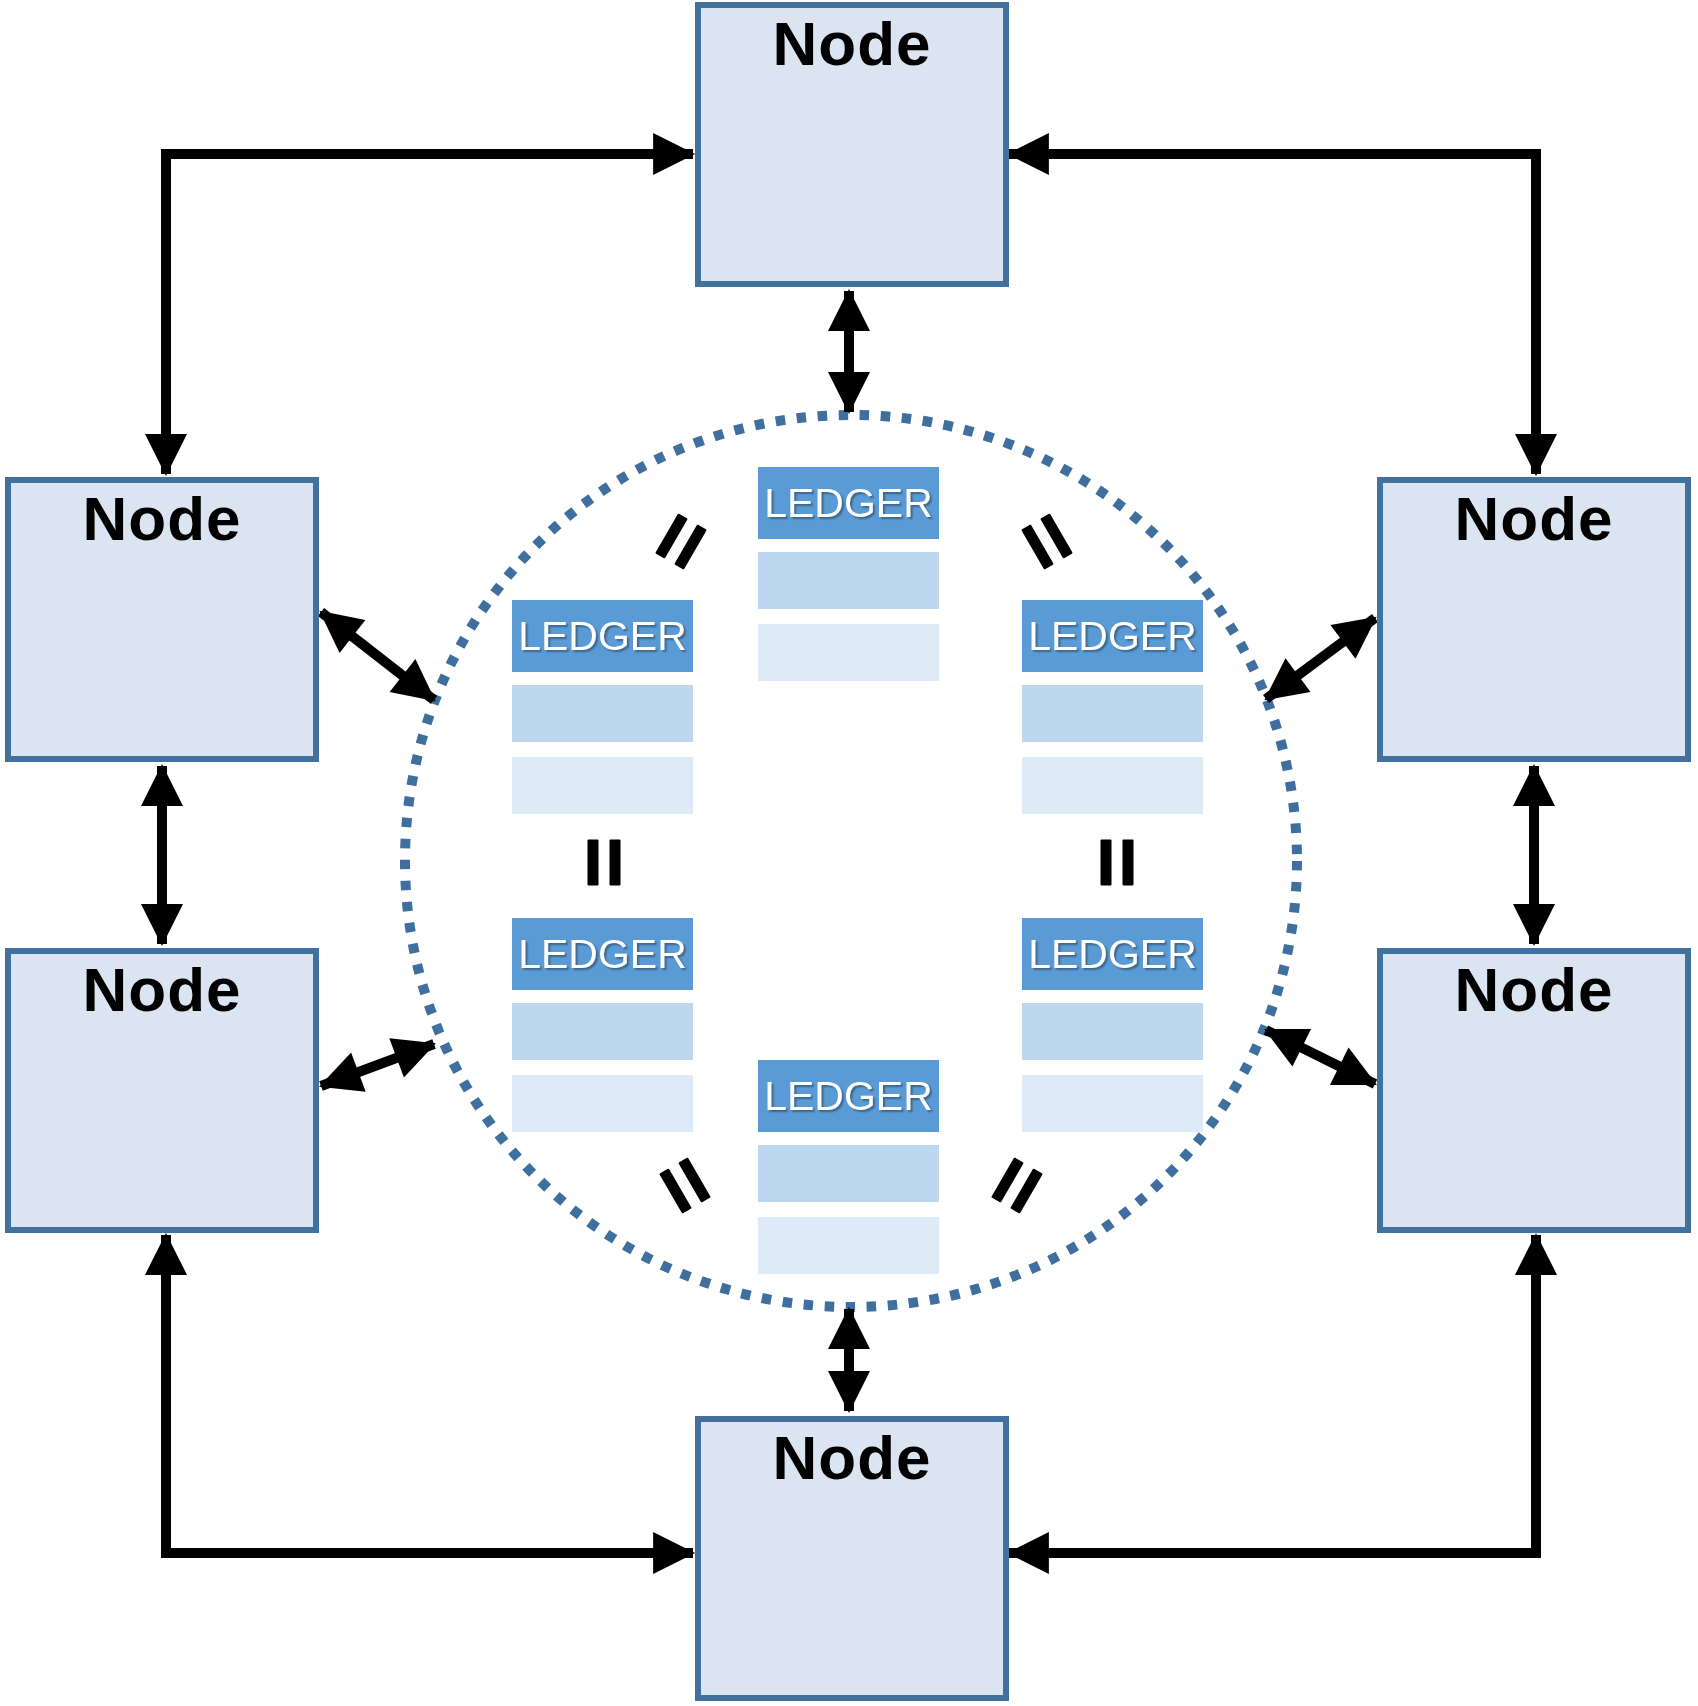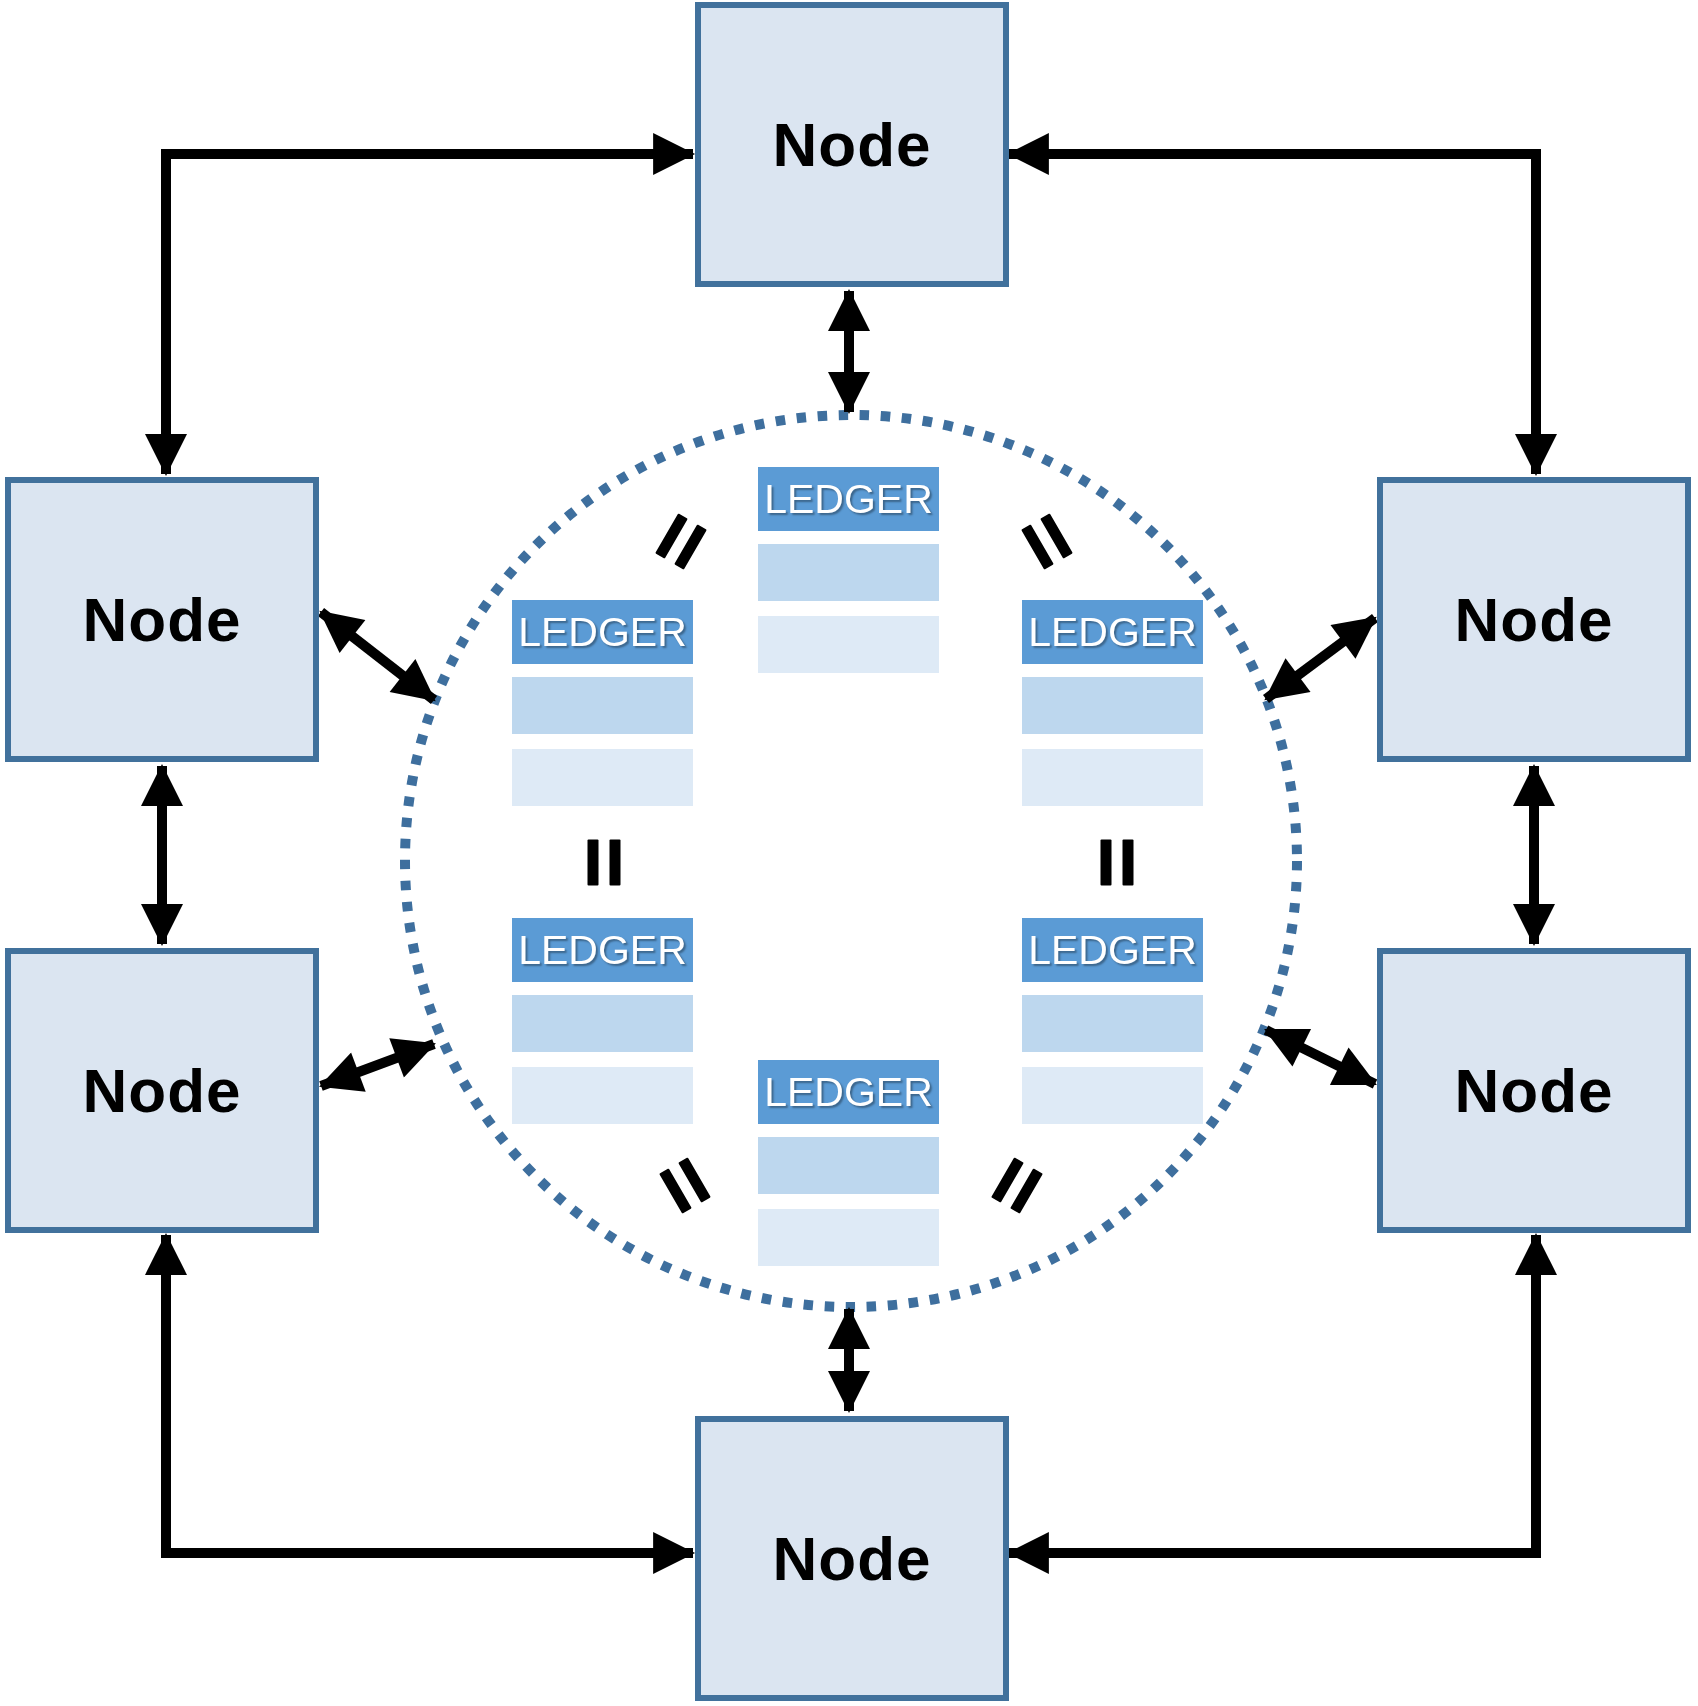--- a/index.html
+++ b/index.html
@@ -8,24 +8,24 @@
     --arrow:#000000; --label:#000000; --ledger-text:#ffffff; --background:#ffffff;
   }
   html,body{margin:0;padding:0;background:var(--background);}
   #canvas{position:relative;width:1698px;height:1706px;background:var(--background);
           font-family:"Liberation Sans","DejaVu Sans",sans-serif;overflow:hidden;}
   #wires{position:absolute;left:0;top:0;width:1698px;height:1706px;}
   .connector{stroke:var(--arrow);stroke-width:10;fill:none;stroke-linejoin:miter;}
   .arrowhead{fill:var(--arrow);}
   .dotted-circle{stroke:var(--circle-dot);stroke-width:10;fill:none;stroke-dasharray:9.5 11.6;}
   .node{position:absolute;box-sizing:border-box;background:var(--node-fill);
-        border:6px solid var(--node-border);display:flex;align-items:center;justify-content:center;}
+        border:6px solid var(--node-border);display:flex;justify-content:center;}
   .node-label{font-size:62px;font-weight:bold;color:var(--label);letter-spacing:1px;}
   .ledger{position:absolute;width:181px;}
-  .ledger-header{height:64px;background:var(--ledger-header);display:flex;align-items:center;
+  .ledger-header{height:72px;background:var(--ledger-header);display:flex;align-items:center;
         justify-content:center;color:var(--ledger-text);font-size:41px;
         text-shadow:2px 2px 2px rgba(0,0,0,0.35);margin-bottom:13px;}
   .ledger-row1{height:57px;background:var(--ledger-row1);margin-bottom:15px;}
   .ledger-row2{height:57px;background:var(--ledger-row2);}
   .equals{position:absolute;width:46px;height:33px;display:flex;flex-direction:column;
           justify-content:space-between;}
   .equals .bar{height:11px;background:var(--arrow);border-radius:1px;}
   .consensus{position:absolute;left:601px;top:820px;width:500px;height:84px;display:flex;
              align-items:center;justify-content:center;font-size:70px;font-weight:bold;
              color:var(--label);}

